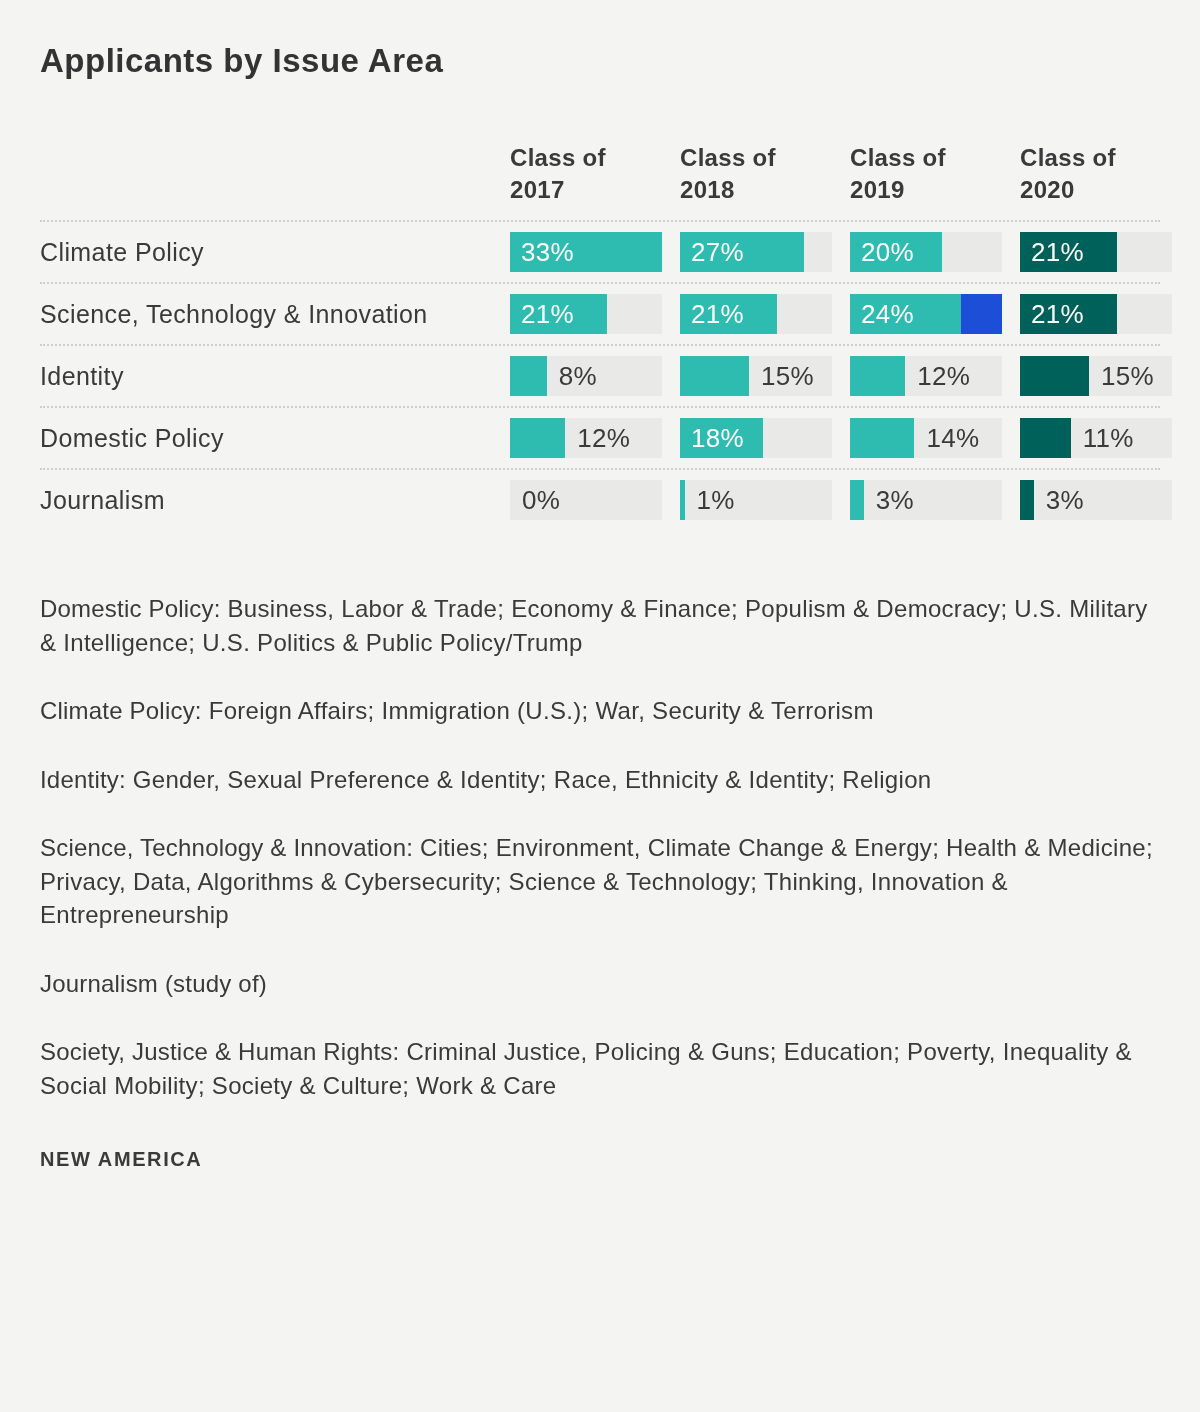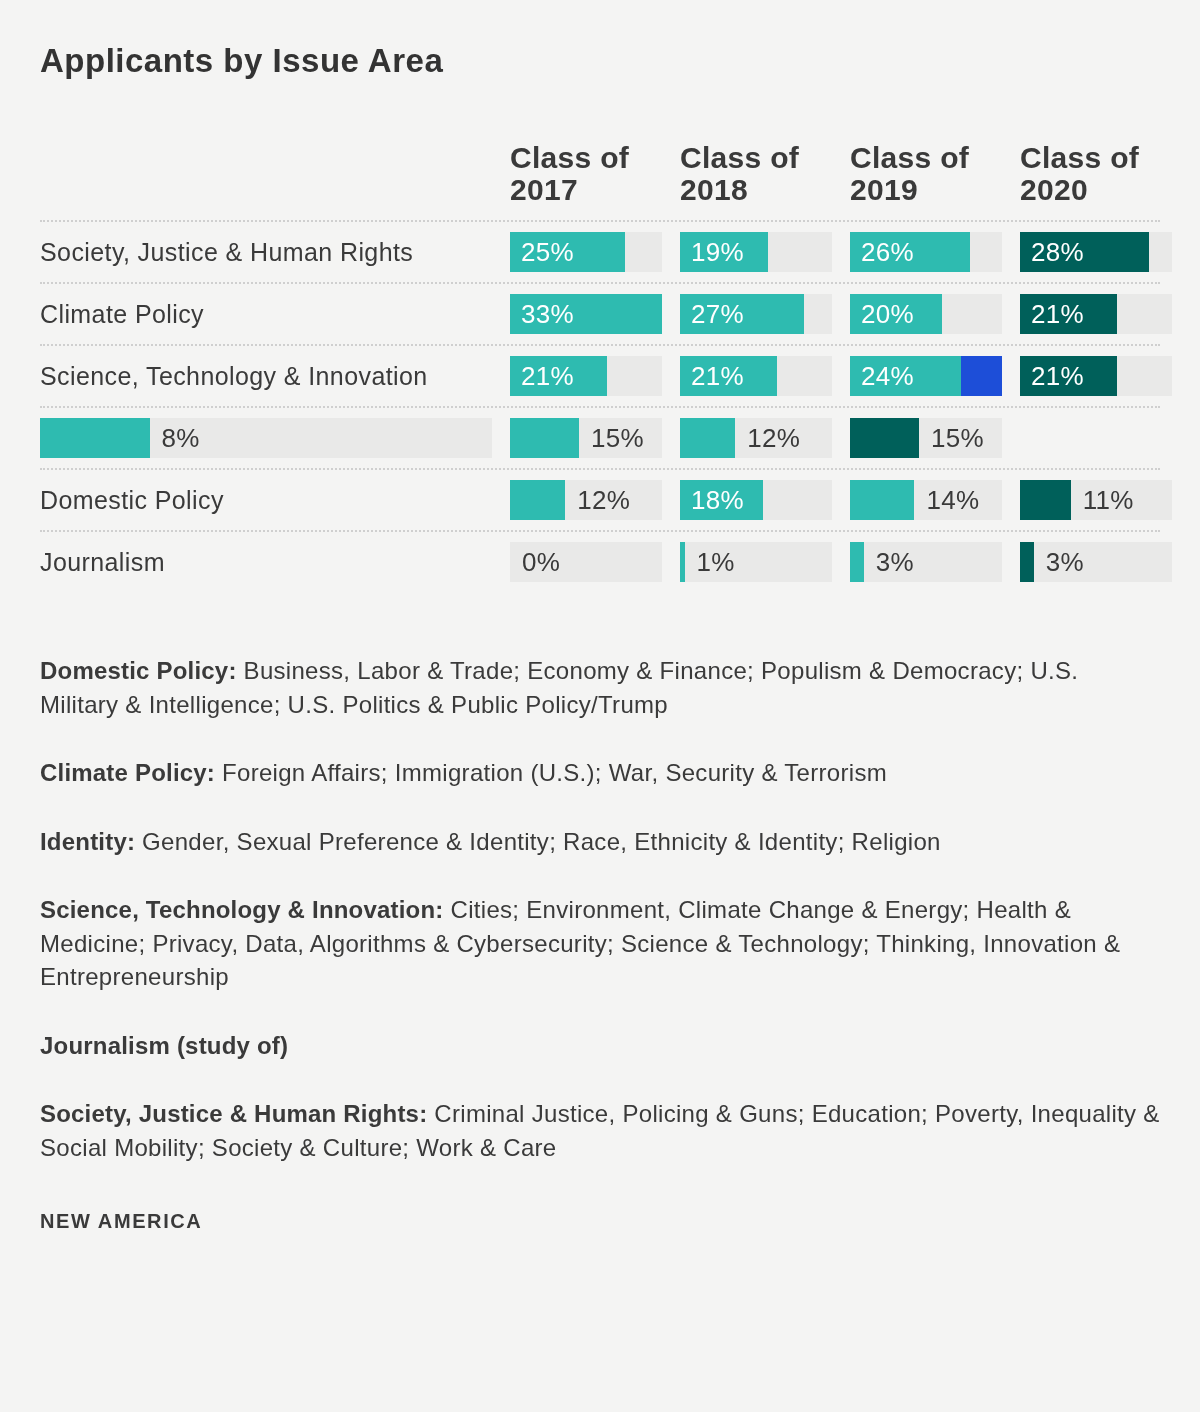--- a/index.html
+++ b/index.html
@@ -25,21 +25,21 @@
   
   .chart { margin-top: 62px; }
   .grid-row {
     display: grid;
     grid-template-columns: 452px 152px 152px 152px 152px;
     column-gap: 18px;
     align-items: center;
   }
   .header-row { align-items: end; padding-bottom: 14px; }
   .col-header {
-    font-size: 30px;
+    font-size: 24px;
     font-weight: 700;
     line-height: 32px;
     color: #3a3a3a;
     letter-spacing: 0.3px;
   }
   .data-row {
     border-top: 2px dotted #cfcfcf;
     height: 62px;
   }
   .row-label {
@@ -72,21 +72,21 @@
   
   .footnotes { margin-top: 62px; }
   .footnote, .note {
     font-size: 24px;
     line-height: 33.5px;
     letter-spacing: 0.3px;
     color: #3a3a3a;
     margin-bottom: 35px;
     max-width: 1125px;
   }
-  .footnote b { font-weight: 700; letter-spacing: 0.2px; }
+  .footnote b { font-weight: 400; letter-spacing: 0.2px; }
   .note { margin-bottom: 0; }
   .source {
     margin-top: 46px;
     font-size: 20px;
     font-weight: 700;
     letter-spacing: 1.6px;
     color: #3a3a3a;
   }
 </style>
 </head>
@@ -99,39 +99,20 @@
     <div class="grid-row header-row">
       <div></div>
 
     <div class="col-header">Class of<br>2017</div>
         <div class="col-header">Class of<br>2018</div>
         <div class="col-header">Class of<br>2019</div>
         <div class="col-header">Class of<br>2020</div>
       </div>
     <div>
 
-    <div class="grid-row data-row">
-          <div class="row-label">Society, Justice &amp; Human Rights</div>
-          <div class="bar-track" style="background: rgb(233, 233, 232);">
-            <div class="bar-fill" style="width: 75.7576%; background: rgb(46, 187, 176);"></div>
-            <span class="bar-value inside">25%</span>
-          </div>
-          <div class="bar-track" style="background: rgb(233, 233, 232);">
-            <div class="bar-fill" style="width: 57.5758%; background: rgb(46, 187, 176);"></div>
-            <span class="bar-value inside">19%</span>
-          </div>
-          <div class="bar-track" style="background: rgb(233, 233, 232);">
-            <div class="bar-fill" style="width: 78.7879%; background: rgb(46, 187, 176);"></div>
-            <span class="bar-value inside">26%</span>
-          </div>
-          <div class="bar-track" style="background: rgb(233, 233, 232);">
-            <div class="bar-fill" style="width: 84.8485%; background: rgb(0, 96, 90);"></div>
-            <span class="bar-value inside">28%</span>
-          </div>
-        </div>
         <div class="grid-row data-row">
           <div class="row-label">Climate Policy</div>
           <div class="bar-track" style="background: #0c4a6e;">
             <div class="bar-fill" style="width: 100%; background: rgb(46, 187, 176);"></div>
             <span class="bar-value inside">33%</span>
           </div>
           <div class="bar-track" style="background: rgb(233, 233, 232);">
             <div class="bar-fill" style="width: 81.8182%; background: rgb(46, 187, 176);"></div>
             <span class="bar-value inside">27%</span>
           </div>
@@ -157,20 +138,21 @@
           <div class="bar-track" style="background: #1d4ed8;">
             <div class="bar-fill" style="width: 72.7273%; background: rgb(46, 187, 176);"></div>
             <span class="bar-value inside">24%</span>
           </div>
           <div class="bar-track" style="background: rgb(233, 233, 232);">
             <div class="bar-fill" style="width: 63.6364%; background: rgb(0, 96, 90);"></div>
             <span class="bar-value inside">21%</span>
           </div>
         </div>
         <div class="grid-row data-row">
+          <div class="row-label">Identity</div>
           <div class="bar-track" style="background: rgb(233, 233, 232);">
             <div class="bar-fill" style="width: 24.2424%; background: rgb(46, 187, 176);"></div>
             <span class="bar-value outside" style="left: calc(24.2424% + 12px);">8%</span>
           </div>
           <div class="bar-track" style="background: rgb(233, 233, 232);">
             <div class="bar-fill" style="width: 45.4545%; background: rgb(46, 187, 176);"></div>
             <span class="bar-value outside" style="left: calc(45.4545% + 12px);">15%</span>
           </div>
           <div class="bar-track" style="background: rgb(233, 233, 232);">
             <div class="bar-fill" style="width: 36.3636%; background: rgb(46, 187, 176);"></div>

